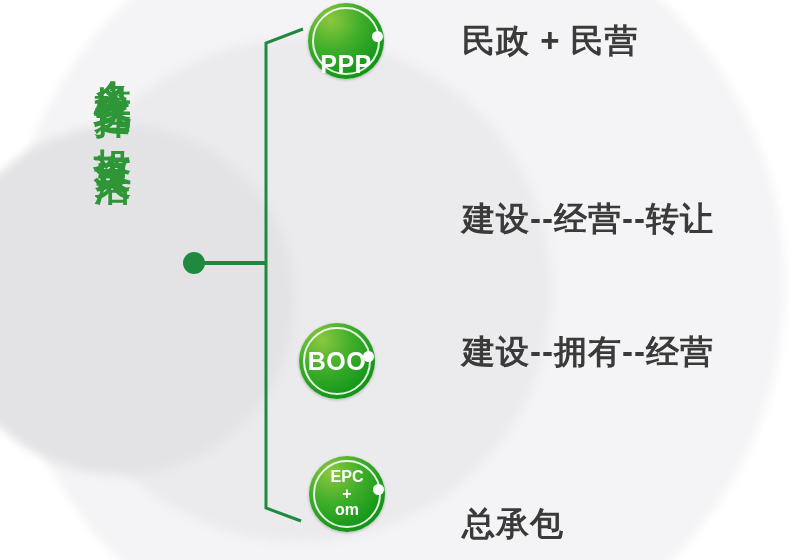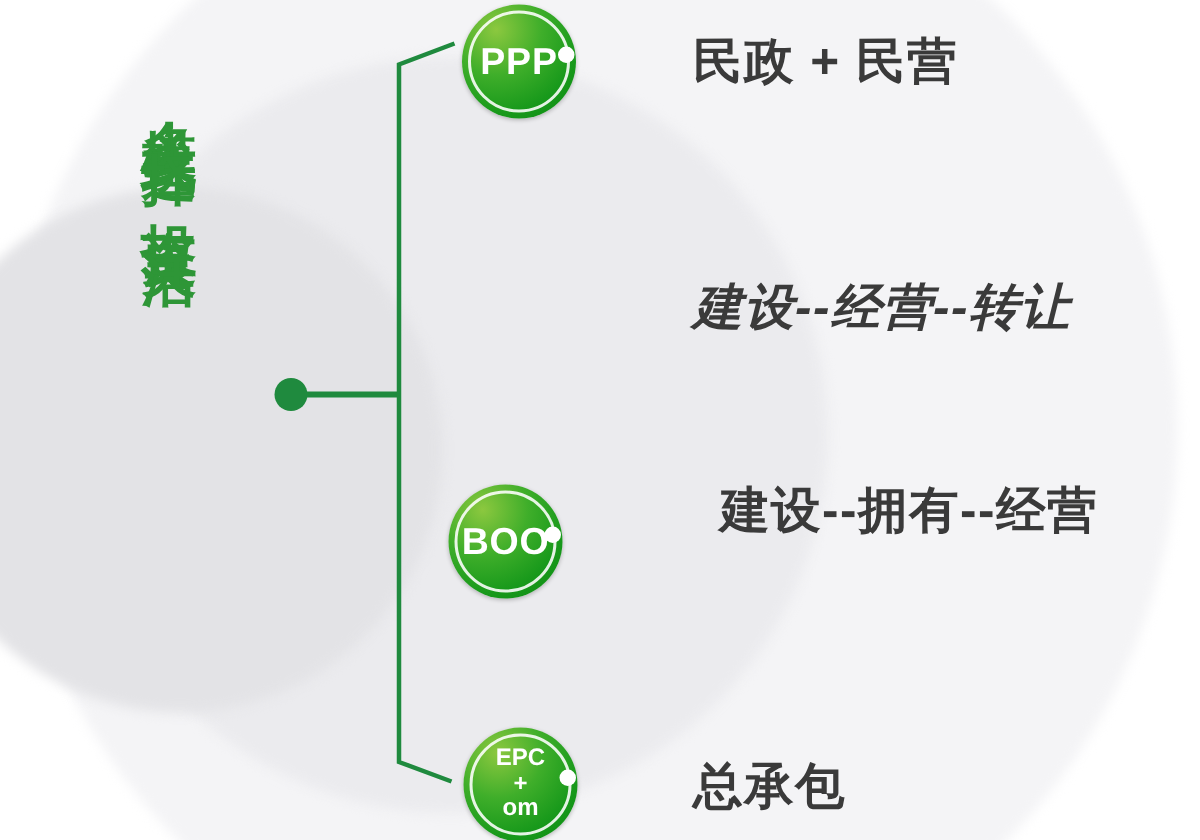--- a/index.html
+++ b/index.html
@@ -38,34 +38,34 @@
   .badge::before {
     content:""; position:absolute; inset:4px; border-radius:50%;
     border:2px solid rgba(255,255,255,.88);
   }
   .badge-text { font-size:25px; letter-spacing:0.5px; position:relative; }
   .badge-line { font-size:16px; line-height:1.05; position:relative; }
   .badge-dot {
     position:absolute; width:11px; height:11px; border-radius:50%;
     background:#ffffff; right:1px; top:28px;
   }
-  .badge-ppp { left:308px; top:3px; }
+  .badge-ppp { left:308px; top:3px;justify-content:flex-end; }
   .badge-bot { left:308px; top:166px; }
   .badge-boo { left:299px; top:323px; }
-  .badge-epc { left:309px; top:485px; }
+  .badge-epc { left:309px; top:456px; }
 
   
   .item-label {
     position:absolute; left:462px; white-space:nowrap;
     font-size:33px; font-weight:bold; letter-spacing:1px;
     color:var(--label-dark,#3a3a3a);
   }
   .label-0 { top:19px; }
-  .label-1 { top:183px;font-style:italic; }
-  .label-2 { top:318px;margin-left:18px; }
+  .label-1 { top:197px; }
+  .label-2 { top:330px; }
   .label-3 { top:502px; }
 </style>
 </head>
 <body>
 
 <div class="stage">
 
   <div class="bg-circle bg-c1"></div>
   <div class="bg-circle bg-c2"></div>
   <div class="bg-circle bg-c3"></div>

